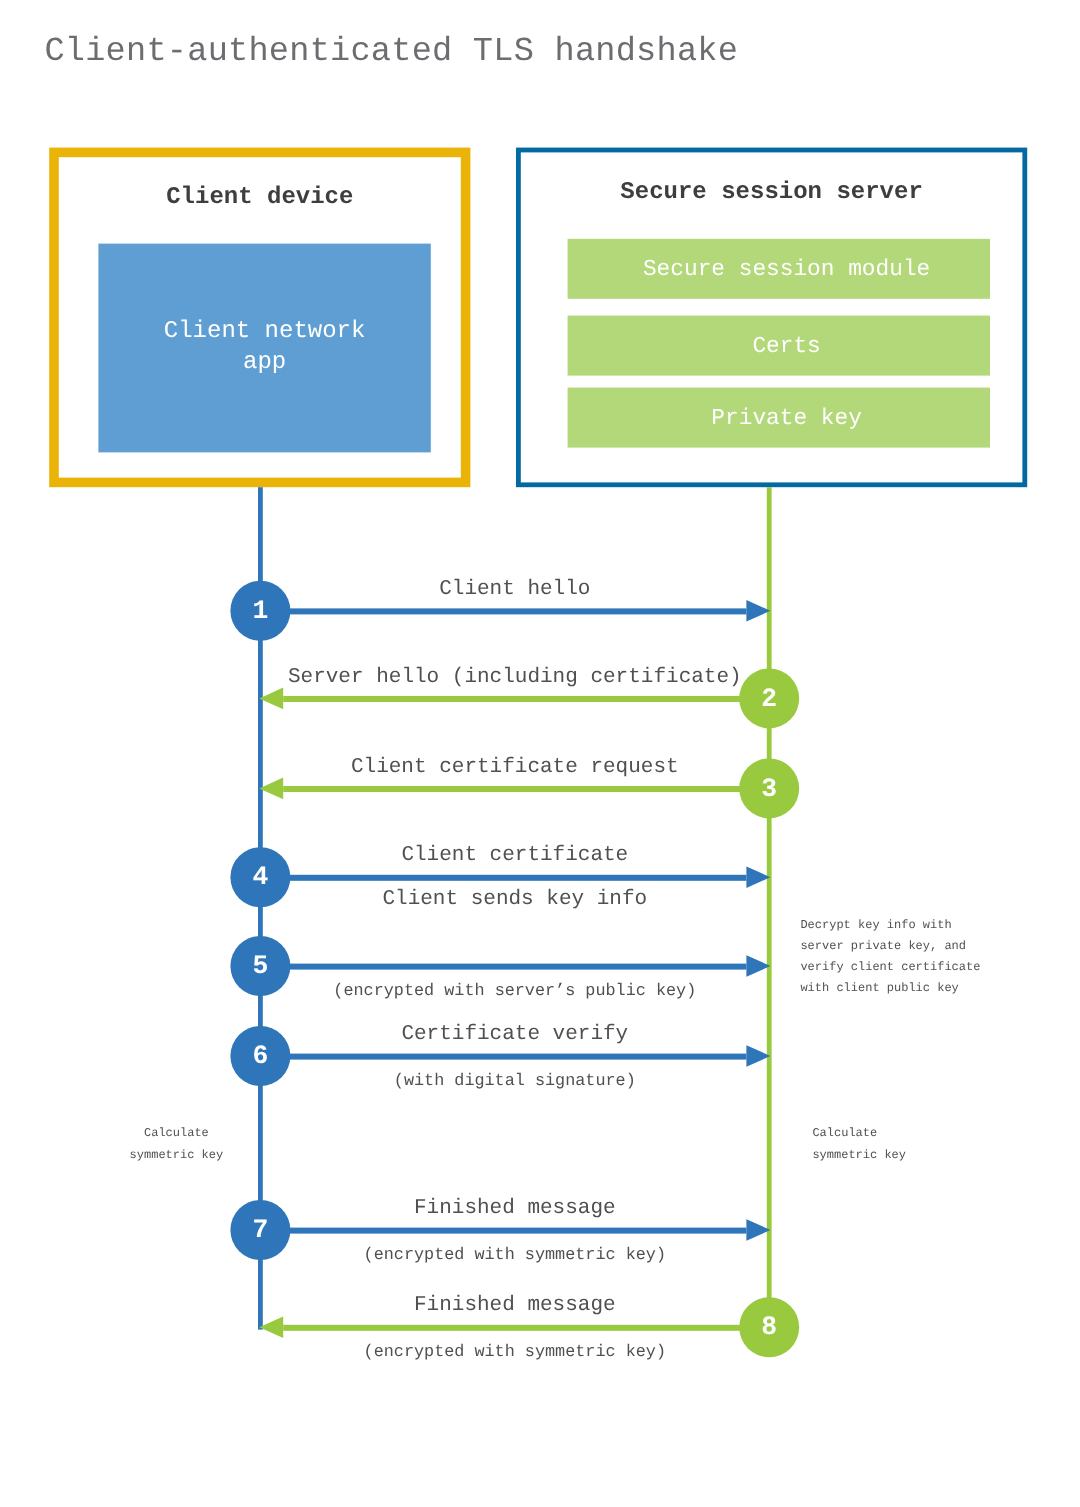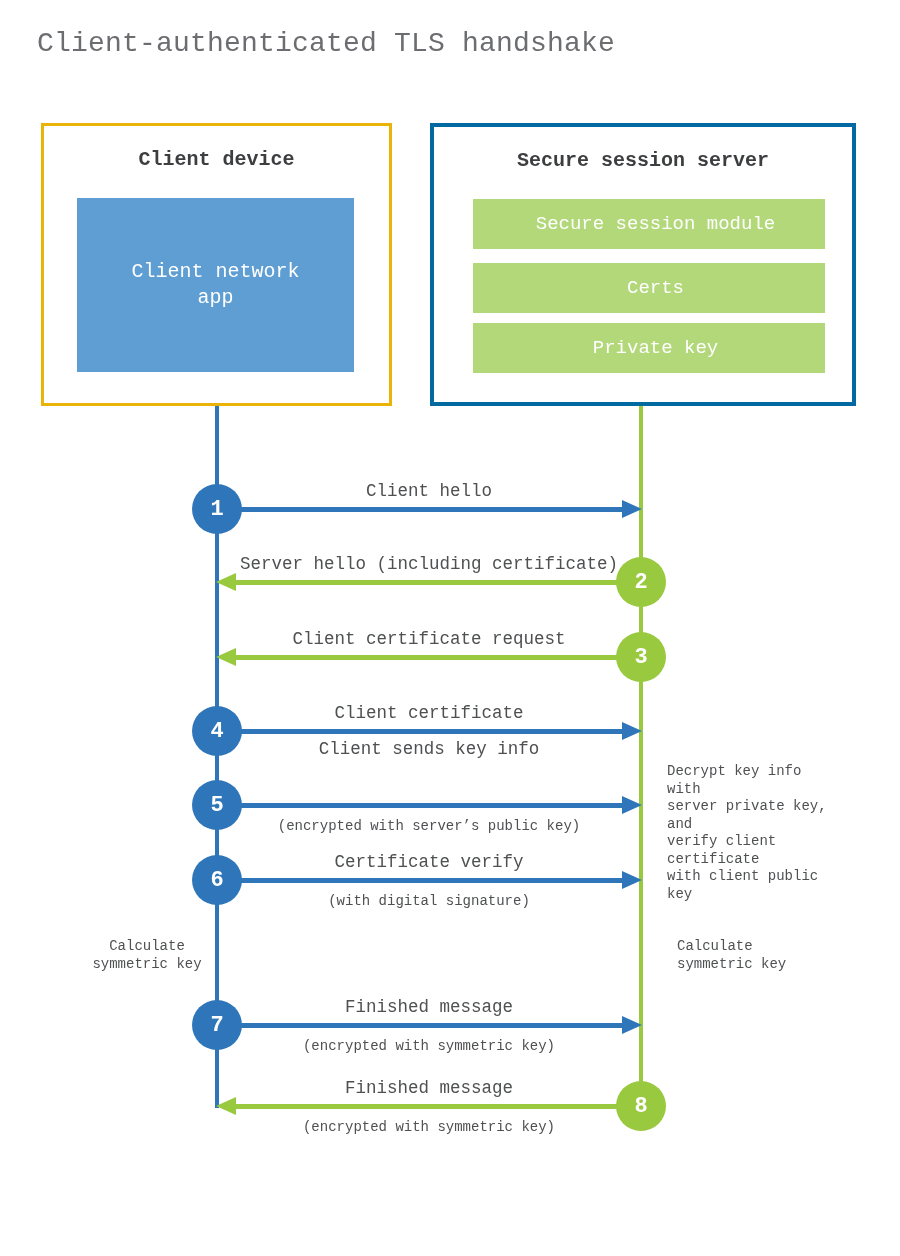--- a/index.html
+++ b/index.html
@@ -6,21 +6,21 @@
   .canvas{
     position:relative;width:900px;height:1256px;background:#ffffff;overflow:hidden;
     font-family:Liberation Mono, monospace;
   }
   .page-title{
     position:absolute;left:37px;top:28px;font-size:28px;font-weight:400;
     color:#6c6d70;letter-spacing:0.2px;
   }
   
   .entity-box{position:absolute;top:123px;height:283px;box-sizing:border-box;background:#fff;}
-  .entity-box.client{left:41px;width:351px;border:3px solid #eab308;}
+  .entity-box.client{left:41px;width:351px;border:8px solid #eab308;}
   .entity-box.server{left:430px;width:426px;border:4px solid #0369a1;}
   .entity-title{
     position:absolute;left:0;right:0;top:22px;text-align:center;
     font-size:20px;font-weight:700;color:#3d3e40;
   }
   .client-app{
     position:absolute;left:33px;top:72px;width:277px;height:174px;background:#5f9ed2;
     display:flex;align-items:center;justify-content:center;text-align:center;
     color:#ffffff;font-size:20px;line-height:26px;white-space:pre-line;
   }
@@ -46,21 +46,21 @@
   }
   .msg-label{
     position:absolute;left:217px;width:424px;text-align:center;
     font-size:17.5px;color:#4f5052;height:26px;line-height:26px;
   }
   .msg-sub{
     position:absolute;left:217px;width:424px;text-align:center;
     font-size:14px;color:#4f5052;height:24px;line-height:24px;
   }
   
-  .note{position:absolute;font-size:14px;color:#4f5052;white-space:pre-line;line-height:17.5px;}
+  .note{position:absolute;font-size:10px;color:#4f5052;white-space:pre-line;line-height:17.5px;}
   .note.decrypt{left:667px;top:763px;width:175px;text-align:left;}
   .note.calc-left{left:62px;top:937px;width:170px;text-align:center;line-height:18px;}
   .note.calc-right{left:677px;top:937px;width:170px;text-align:left;line-height:18px;}
 </style>
 </head>
 <body>
 
 <div class="canvas">
 
   <div class="page-title">Client-authenticated TLS handshake</div>

